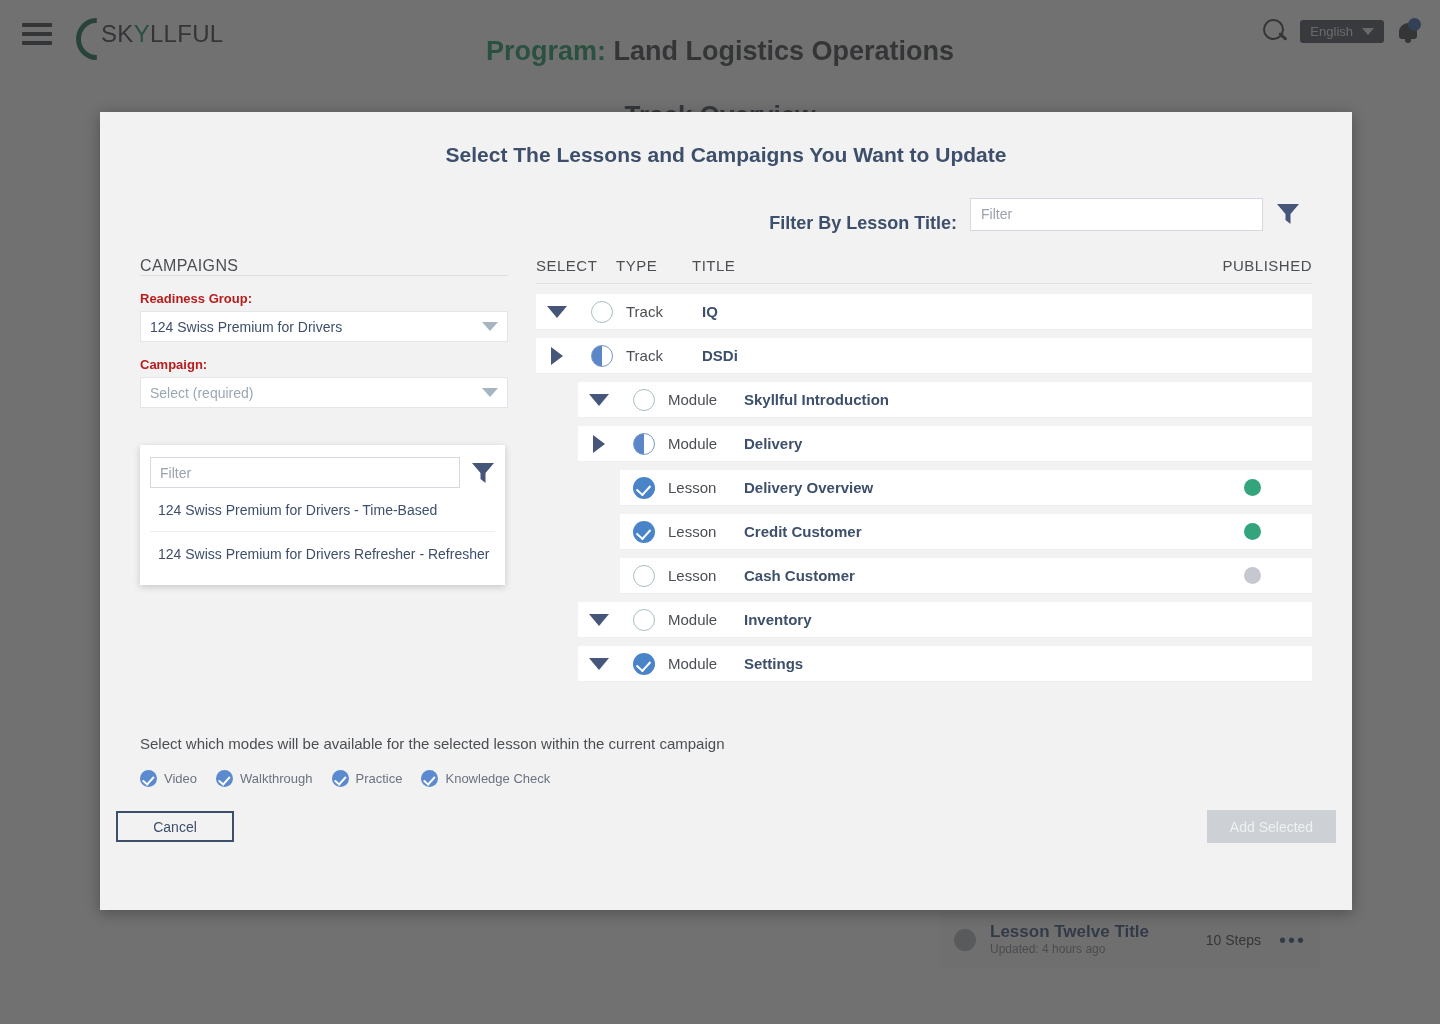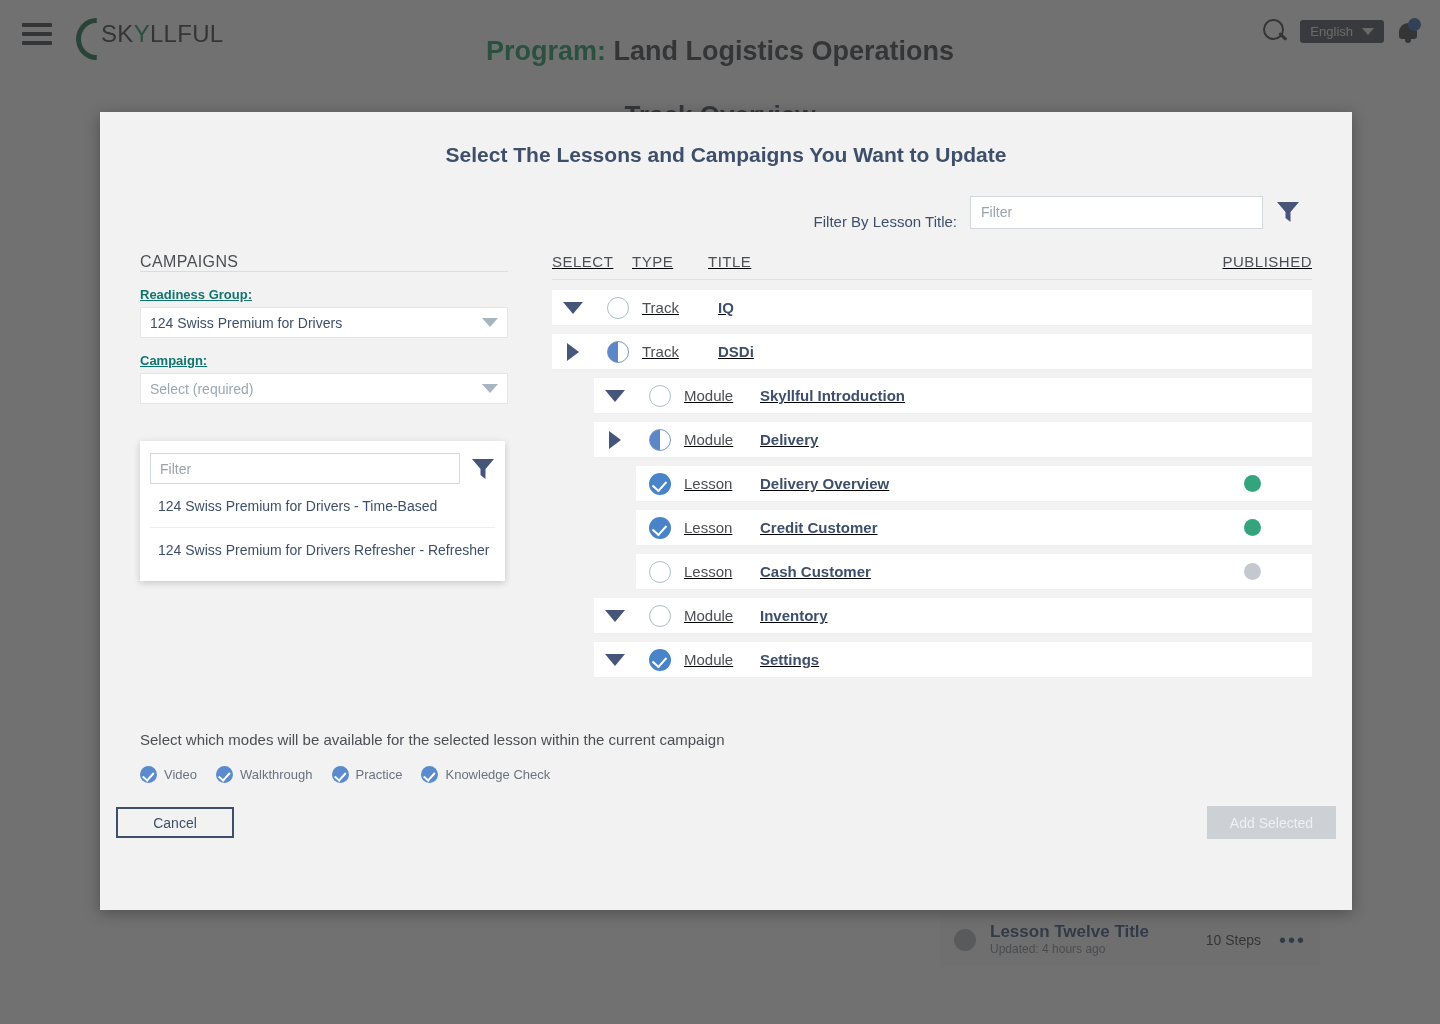--- a/index.html
+++ b/index.html
@@ -74,55 +74,55 @@
     background: #f2f2f2; box-shadow: 0 3px 14px rgba(0,0,0,0.3);
   }
   .modal-title {
     text-align:center; font-size: 21px; font-weight: bold; color:#3d4f6b;
     padding-top: 31px;
   }
   .filter-row {
     display:flex; align-items:center; justify-content:flex-end;
     gap: 13px; padding-right: 52px; margin-top: 27px;
   }
-  .filter-label { font-size:15px; font-weight:normal; color:#3d4f6b;margin-top:19px; }
+  .filter-label { font-size:18px; font-weight:bold; color:#3d4f6b;margin-top:19px; }
   .filter-input {
     width: 293px; height: 33px; border:1px solid #d3d9de; background:#fff;
     font-size:14px; color:#6b7280; padding: 0 10px; font-family:"Liberation Sans", sans-serif;
   }
   .filter-input::placeholder { color:#9aa3ad; }
   .funnel { width: 24px; height: 22px; cursor: pointer; }
 
   .modal-body { display:flex; padding: 23px 40px 0 40px; }
 
   
   .campaigns { width: 368px; position: relative; }
   .campaigns-h { font-size:16px; color:#4b4f54; letter-spacing:.4px; padding-bottom: 0;
     border-bottom: 1px solid #dcdcdc; }
-  .field-label { font-size:13px; font-weight:bold; color:#0f766e; margin-top: 15px; margin-bottom: 5px; text-decoration: underline; }
+  .field-label { font-size:13px; font-weight:bold; color:#b91c1c; margin-top: 15px; margin-bottom: 5px; }
   .select-box {
     height: 31px; background:#fff; border:1px solid #e2e6ea; display:flex; align-items:center;
     padding: 0 9px; font-size:14px; color:#3d4f6b; justify-content:space-between; cursor:pointer;
   }
   .select-box.placeholder-val { color:#9aa8b4; }
   .caret-dd { width:0;height:0;border-left:8px solid transparent;border-right:8px solid transparent;border-top:9px solid #a6b5c2; }
   .dd-panel {
     position:absolute; left: 0px; top: 188px; width: 365px; background:#fff;
     box-shadow: 0 2px 7px rgba(0,0,0,0.18); padding: 12px 10px 10px 10px;
   }
   .dd-filter-row { display:flex; align-items:center; gap:11px; }
   .dd-filter-input { flex:1; height:31px; border:1px solid #d3d9de; background:#fff; font-size:14px;
     color:#6b7280; padding:0 9px; font-family:"Liberation Sans", sans-serif; }
   .dd-filter-input::placeholder { color:#9aa3ad; }
   .dd-option { font-size:14px; color:#3d4f6b; padding: 14px 8px 13px 8px; white-space:nowrap;
     overflow:hidden; cursor:pointer; }
   .dd-option + .dd-option { border-top: 1px solid #eceef0; }
 
   
-  .tree-wrap { flex:1; margin-left: 44px; text-decoration: underline; }
+  .tree-wrap { flex:1; margin-left: 28px; }
   .tree-head { display:flex; font-size:15px; color:#4b4f54; letter-spacing:.5px;
     padding-bottom: 9px; border-bottom: 1px solid #e0e0e0; }
   .th-select { width: 80px; }
   .th-type { width: 76px; }
   .th-title { flex:1; }
   .th-pub { width: 90px; text-align:right; }
 
   .tree { margin-top: 10px; }
   .row {
     height: 36px; background:#fff; display:flex; align-items:center; margin-bottom: 8px;

